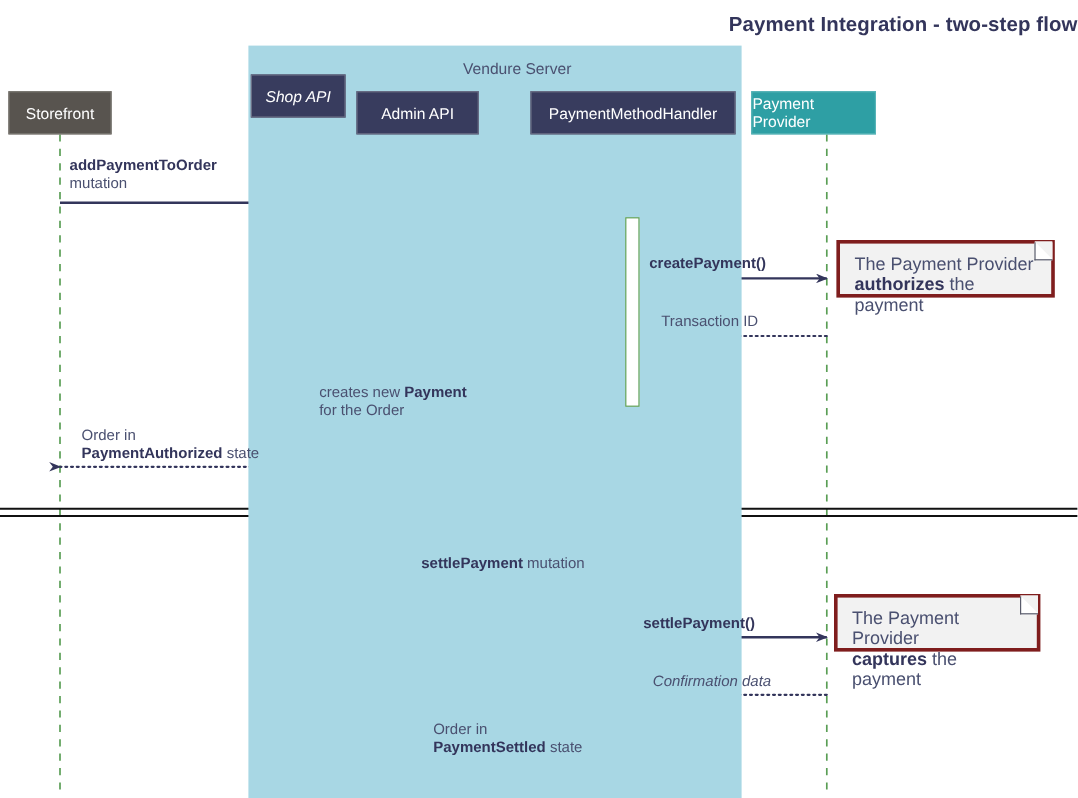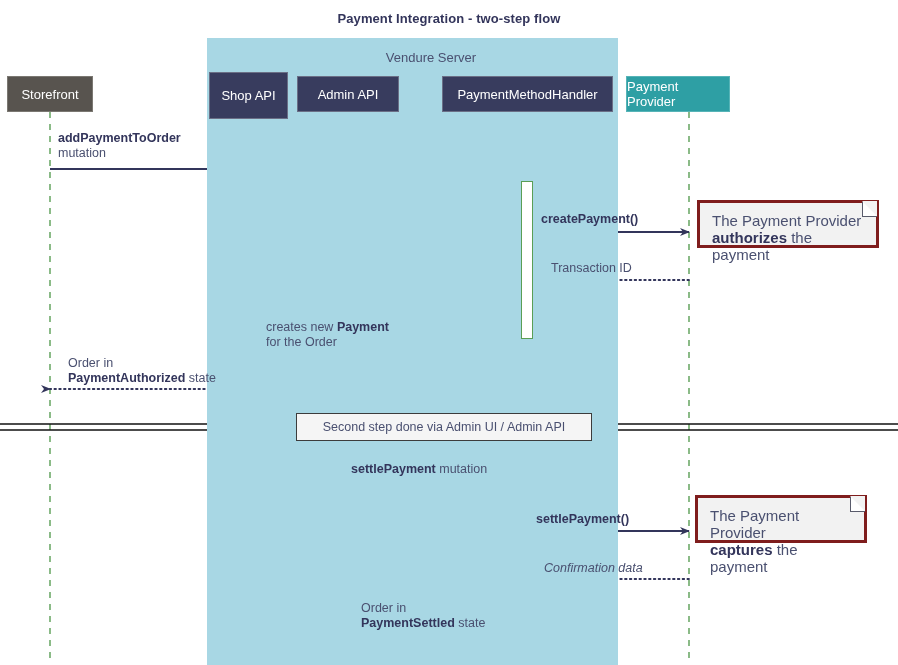--- a/index.html
+++ b/index.html
@@ -24,22 +24,22 @@
     left: 0;
     top: 0;
     width: 898px;
     height: 665px;
   }
   .diagram-title {
     position: absolute;
     left: 0;
     top: 11px;
     width: 898px;
-    text-align: center;
-    font-size: 13px;
+    text-align: right;
+    font-size: 17px;
     font-weight: bold;
     color: #33355b;
     letter-spacing: 0.1px;
   }
   .group-box {
     position: absolute;
     background: #a8d7e4;
     border: none;
   }
   .group-label {
@@ -158,21 +158,21 @@
 
   <div class="diagram-title">Payment Integration - two-step flow</div>
 
   <div id="group-box" class="group-box" style="left: 207px; top: 38px; width: 411px; height: 627px; background: rgb(168, 215, 228);"></div>
   <div id="group-label" class="group-label" style="left: 207px; top: 50px; width: 448px;">Vendure Server</div>
 
   <div id="actor-layer">
       <div class="actor-box actor-gray" style="left: 7px; top: 76px; width: 86px; height: 36px;">
         <span>Storefront</span>
       </div>
-      <div class="actor-box actor-dark" style="left: 209px; top: 72px; width: 79px; height: 47px;">
+      <div class="actor-box actor-dark" style="left: 209px; top: 62px; width: 79px; height: 36px; font-style: italic;">
         <span>Shop API</span>
       </div>
       <div class="actor-box actor-dark" style="left: 297px; top: 76px; width: 102px; height: 36px;">
         <span>Admin API</span>
       </div>
       <div class="actor-box actor-dark" style="left: 442px; top: 76px; width: 171px; height: 36px;">
         <span>PaymentMethodHandler</span>
       </div>
       <div class="actor-box actor-teal" style="left: 626px; top: 76px; width: 104px; height: 36px; align-items: center;">
         <span>Payment Provider</span>
@@ -211,17 +211,14 @@
         <div><b>authorizes</b><span> the payment</span></div>
         <span class="note-fold"></span>
       </div>
       <div class="note-box" style="left: 695px; top: 495px; width: 172px; height: 48px; background: rgb(242, 242, 242);">
         <div>The Payment Provider</div>
         <div><b>captures</b><span> the payment</span></div>
         <span class="note-fold"></span>
       </div>
     </div>
 
-  <div id="divider-box" class="divider-label" style="left: 296px; top: 413px; width: 296px; height: 28px;">
-    <span>Second step done via Admin UI / Admin API</span>
-  </div>
 
 </div>
 
 </body></html>

